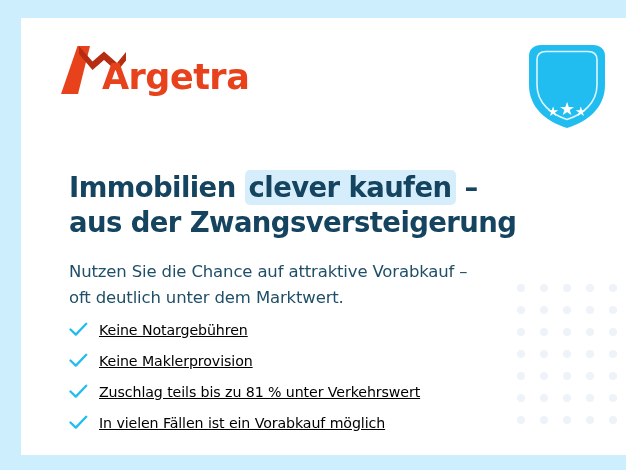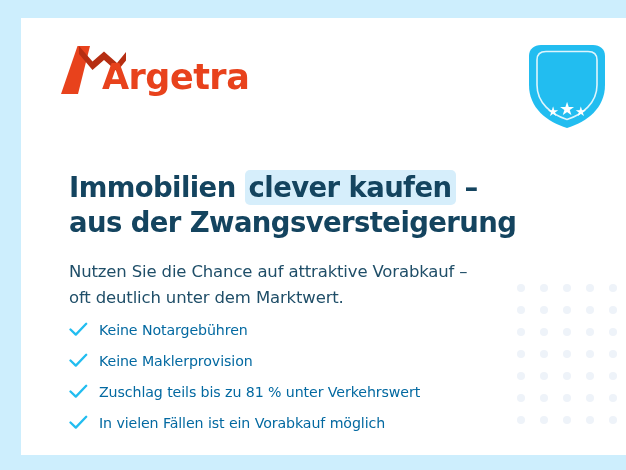--- a/index.html
+++ b/index.html
@@ -174,23 +174,24 @@
   .check-icon {
     width: 30px;
     flex: 0 0 30px;
     display: flex;
     align-items: center;
   }
   .check-label {
     font-family: "DejaVu Sans", sans-serif;
     font-size: 14.2px;
     font-weight: 400;
-    color: #0369a1;
+    color: #000000;
     letter-spacing: -0.1px;
     white-space: nowrap;
+    text-decoration: underline;
   }
 </style>
 </head>
 <body>
 
 <div class="stage">
   <div class="card">
 
     <div class="dot-grid">
         <span class="dot" style="background: rgb(238, 243, 249);"></span>

